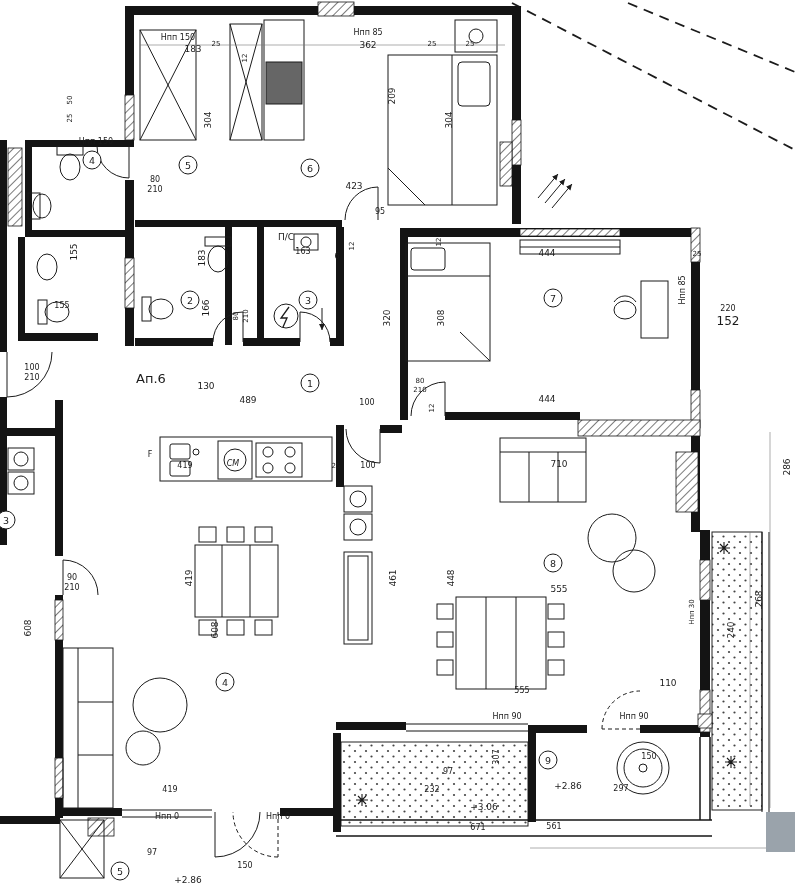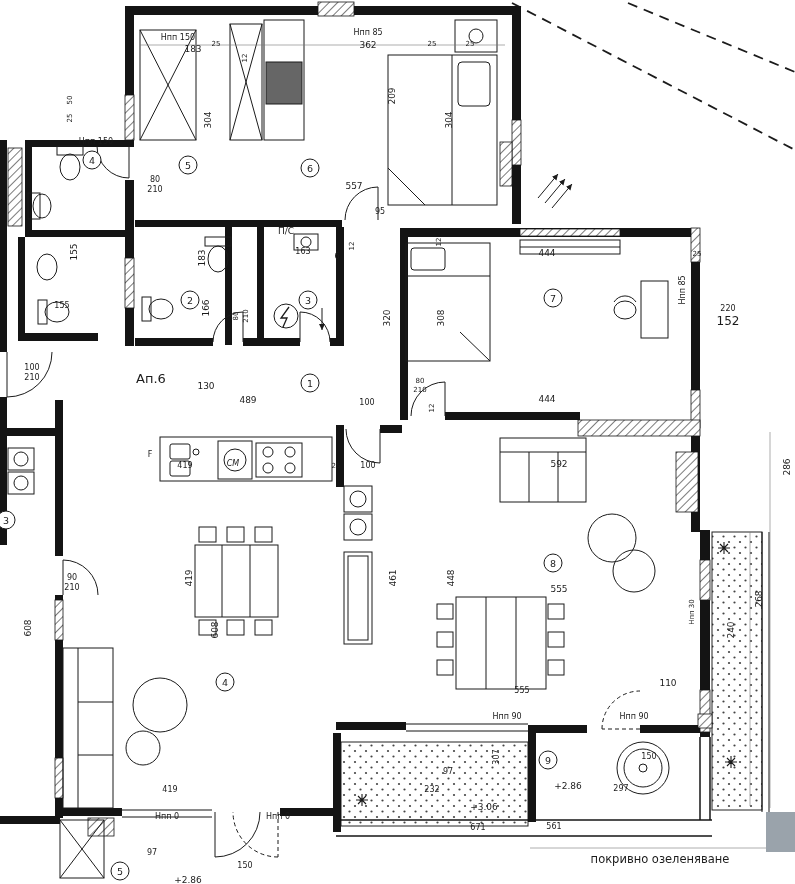--- a/index.html
+++ b/index.html
@@ -352,36 +352,36 @@
       <div class="dim" style="left: 193px; top: 49px; font-size: 9px; transform: translate(-50%, -50%) rotate(0deg);">183</div>
       <div class="dim" style="left: 216px; top: 44px; font-size: 7px; transform: translate(-50%, -50%) rotate(0deg);">25</div>
       <div class="dim" style="left: 368px; top: 33px; font-size: 8px; transform: translate(-50%, -50%) rotate(0deg);">Нпп 85</div>
       <div class="dim" style="left: 368px; top: 45px; font-size: 9px; transform: translate(-50%, -50%) rotate(0deg);">362</div>
       <div class="dim" style="left: 432px; top: 44px; font-size: 7px; transform: translate(-50%, -50%) rotate(0deg);">25</div>
       <div class="dim" style="left: 470px; top: 44px; font-size: 7px; transform: translate(-50%, -50%) rotate(0deg);">25</div>
       <div class="dim" style="left: 245px; top: 58px; font-size: 7px; transform: translate(-50%, -50%) rotate(-90deg);">12</div>
       <div class="dim" style="left: 208px; top: 120px; font-size: 9px; transform: translate(-50%, -50%) rotate(-90deg);">304</div>
       <div class="dim" style="left: 392px; top: 96px; font-size: 9px; transform: translate(-50%, -50%) rotate(-90deg);">209</div>
       <div class="dim" style="left: 449px; top: 120px; font-size: 9px; transform: translate(-50%, -50%) rotate(-90deg);">304</div>
-      <div class="dim" style="left: 354px; top: 186px; font-size: 9px; transform: translate(-50%, -50%) rotate(0deg);">557</div>
+      <div class="dim" style="left: 354px; top: 186px; font-size: 9px; transform: translate(-50%, -50%) rotate(0deg);">423</div>
       <div class="dim" style="left: 380px; top: 212px; font-size: 8px; transform: translate(-50%, -50%) rotate(0deg);">95</div>
       <div class="dim" style="left: 155px; top: 180px; font-size: 8px; transform: translate(-50%, -50%) rotate(0deg);">80</div>
       <div class="dim" style="left: 155px; top: 190px; font-size: 8px; transform: translate(-50%, -50%) rotate(0deg);">210</div>
       <div class="dim" style="left: 96px; top: 142px; font-size: 8px; transform: translate(-50%, -50%) rotate(0deg);">Нпп 150</div>
       <div class="dim" style="left: 70px; top: 100px; font-size: 7px; transform: translate(-50%, -50%) rotate(-90deg);">50</div>
       <div class="dim" style="left: 70px; top: 118px; font-size: 7px; transform: translate(-50%, -50%) rotate(-90deg);">25</div>
       <div class="dim" style="left: 74px; top: 252px; font-size: 9px; transform: translate(-50%, -50%) rotate(-90deg);">155</div>
       <div class="dim" style="left: 62px; top: 306px; font-size: 8px; transform: translate(-50%, -50%) rotate(0deg);">155</div>
       <div class="dim" style="left: 32px; top: 368px; font-size: 8px; transform: translate(-50%, -50%) rotate(0deg);">100</div>
       <div class="dim" style="left: 32px; top: 378px; font-size: 8px; transform: translate(-50%, -50%) rotate(0deg);">210</div>
       <div class="dim" style="left: 202px; top: 258px; font-size: 9px; transform: translate(-50%, -50%) rotate(-90deg);">183</div>
       <div class="dim" style="left: 206px; top: 308px; font-size: 9px; transform: translate(-50%, -50%) rotate(-90deg);">166</div>
       <div class="dim" style="left: 236px; top: 316px; font-size: 7px; transform: translate(-50%, -50%) rotate(-90deg);">80</div>
       <div class="dim" style="left: 246px; top: 316px; font-size: 7px; transform: translate(-50%, -50%) rotate(-90deg);">210</div>
-      <div class="dim" style="left: 286px; top: 231px; font-size: 9px; transform: translate(-50%, -50%) rotate(0deg);">П/С</div>
+      <div class="dim" style="left: 286px; top: 237px; font-size: 9px; transform: translate(-50%, -50%) rotate(0deg);">П/С</div>
       <div class="dim" style="left: 303px; top: 252px; font-size: 8px; transform: translate(-50%, -50%) rotate(0deg);">163</div>
       <div class="dim" style="left: 337px; top: 257px; font-size: 8px; transform: translate(-50%, -50%) rotate(0deg);">6</div>
       <div class="dim" style="left: 352px; top: 246px; font-size: 7px; transform: translate(-50%, -50%) rotate(-90deg);">12</div>
       <div class="dim" style="left: 387px; top: 318px; font-size: 9px; transform: translate(-50%, -50%) rotate(-90deg);">320</div>
       <div class="dim" style="left: 439px; top: 242px; font-size: 7px; transform: translate(-50%, -50%) rotate(-90deg);">12</div>
       <div class="dim" style="left: 441px; top: 318px; font-size: 9px; transform: translate(-50%, -50%) rotate(-90deg);">308</div>
       <div class="dim" style="left: 547px; top: 253px; font-size: 9px; transform: translate(-50%, -50%) rotate(0deg);">444</div>
       <div class="dim" style="left: 683px; top: 290px; font-size: 8px; transform: translate(-50%, -50%) rotate(-90deg);">Нпп 85</div>
       <div class="dim" style="left: 728px; top: 309px; font-size: 8px; transform: translate(-50%, -50%) rotate(0deg);">220</div>
       <div class="dim" style="left: 728px; top: 321px; font-size: 12px; transform: translate(-50%, -50%) rotate(0deg);">152</div>
@@ -391,21 +391,21 @@
       <div class="dim" style="left: 420px; top: 381px; font-size: 7px; transform: translate(-50%, -50%) rotate(0deg);">80</div>
       <div class="dim" style="left: 420px; top: 390px; font-size: 7px; transform: translate(-50%, -50%) rotate(0deg);">210</div>
       <div class="dim" style="left: 432px; top: 408px; font-size: 7px; transform: translate(-50%, -50%) rotate(-90deg);">12</div>
       <div class="dim" style="left: 547px; top: 399px; font-size: 9px; transform: translate(-50%, -50%) rotate(0deg);">444</div>
       <div class="dim" style="left: 697px; top: 254px; font-size: 7px; transform: translate(-50%, -50%) rotate(0deg);">25</div>
       <div class="dim" style="left: 150px; top: 455px; font-size: 8px; transform: translate(-50%, -50%) rotate(0deg);">F</div>
       <div class="dim" style="left: 185px; top: 466px; font-size: 8px; transform: translate(-50%, -50%) rotate(0deg);">419</div>
       <div class="dim" style="left: 233px; top: 464px; font-size: 8px; transform: translate(-50%, -50%) rotate(0deg); font-style: italic;">СМ</div>
       <div class="dim" style="left: 336px; top: 466px; font-size: 7px; transform: translate(-50%, -50%) rotate(0deg);">25</div>
       <div class="dim" style="left: 368px; top: 466px; font-size: 8px; transform: translate(-50%, -50%) rotate(0deg);">100</div>
-      <div class="dim" style="left: 559px; top: 464px; font-size: 9px; transform: translate(-50%, -50%) rotate(0deg);">592</div>
+      <div class="dim" style="left: 559px; top: 464px; font-size: 9px; transform: translate(-50%, -50%) rotate(0deg);">710</div>
       <div class="dim" style="left: 393px; top: 578px; font-size: 9px; transform: translate(-50%, -50%) rotate(-90deg);">461</div>
       <div class="dim" style="left: 451px; top: 578px; font-size: 9px; transform: translate(-50%, -50%) rotate(-90deg);">448</div>
       <div class="dim" style="left: 559px; top: 589px; font-size: 9px; transform: translate(-50%, -50%) rotate(0deg);">555</div>
       <div class="dim" style="left: 522px; top: 691px; font-size: 8px; transform: translate(-50%, -50%) rotate(0deg);">555</div>
       <div class="dim" style="left: 189px; top: 578px; font-size: 9px; transform: translate(-50%, -50%) rotate(-90deg);">419</div>
       <div class="dim" style="left: 215px; top: 630px; font-size: 9px; transform: translate(-50%, -50%) rotate(-90deg);">608</div>
       <div class="dim" style="left: 72px; top: 578px; font-size: 8px; transform: translate(-50%, -50%) rotate(0deg);">90</div>
       <div class="dim" style="left: 72px; top: 588px; font-size: 8px; transform: translate(-50%, -50%) rotate(0deg);">210</div>
       <div class="dim" style="left: 28px; top: 628px; font-size: 9px; transform: translate(-50%, -50%) rotate(-90deg);">608</div>
       <div class="dim" style="left: 668px; top: 683px; font-size: 9px; transform: translate(-50%, -50%) rotate(0deg);">110</div>
@@ -443,17 +443,16 @@
       <div class="room-marker" style="left: 553px; top: 563px;">8</div>
       <div class="room-marker" style="left: 548px; top: 760px;">9</div>
       <div class="room-marker" style="left: 225px; top: 682px;">4</div>
       <div class="room-marker" style="left: 6px; top: 520px;">3</div>
       <div class="room-marker" style="left: 120px; top: 871px;">5</div>
     </div>
 
   <div class="apt-label">Ап.6</div>
 
   <div class="footer-note">
-    <div>покривно озеленяване</div>
   </div>
 
   <div class="corner-watermark"></div>
 </div>
 
 </body></html>

